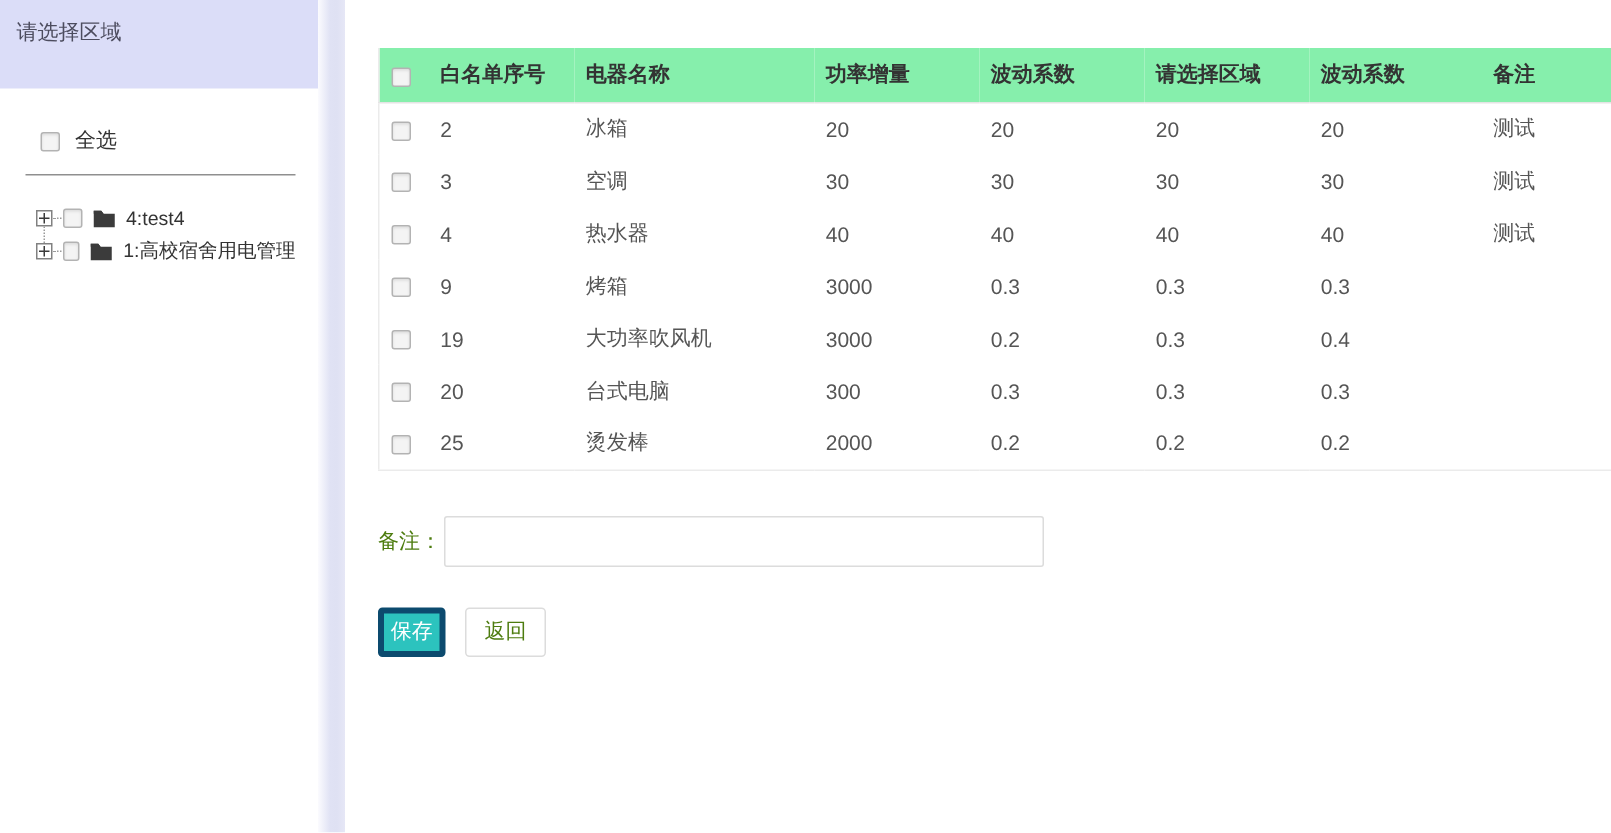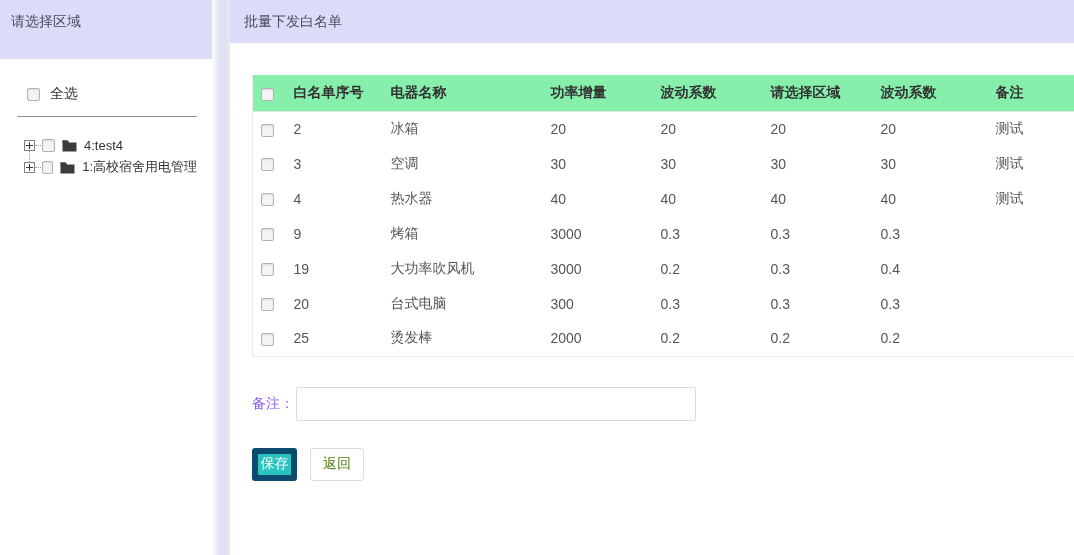--- a/index.html
+++ b/index.html
@@ -83,34 +83,34 @@
     -webkit-appearance: none; appearance: none;
     width: 13px; height: 13px;
     border: 1px solid #b3b3b3; background: #f4f4f4;
     border-radius: 2px;
     box-shadow: inset 0 1px 2px rgba(0,0,0,0.10);
     cursor: pointer; vertical-align: middle; display: inline-block;
   }
 
   
   .remark-row { display: flex; align-items: center; margin-top: 30px; }
-  .remark-label { color: #8b5cf6; font-size: 14px; flex-shrink: 0; }
+  .remark-label { color: #4d7c0f; font-size: 14px; flex-shrink: 0; }
   .remark-input {
     margin-left: 2px;
     width: 400px; height: 34px;
     border: 1px solid #dcdcdc; border-radius: 2px;
     background: #fff; outline: none;
     font-size: 14px; color: #555; padding: 0 8px;
     font-family: "Liberation Sans", "DejaVu Sans", sans-serif;
   }
   .button-row { margin-top: 27px; display: flex; align-items: center; }
   .btn-save {
     min-width: 45px; height: 33px; padding: 0 2px;
     background: #2cc3be; color: #fff;
-    border: 6px solid #0c4a6e; border-radius: 3px;
+    border: 4px solid #0c4a6e; border-radius: 3px;
     font-size: 14px; cursor: pointer;
     font-family: "Liberation Sans", "DejaVu Sans", sans-serif;
   }
   .btn-back {
     margin-left: 13px;
     min-width: 50px; height: 33px; padding: 0 12px;
     background: #fff; color: #4d7c0f;
     border: 1px solid #dcdcdc; border-radius: 3px;
     font-size: 14px; cursor: pointer;
     font-family: "Liberation Sans", "DejaVu Sans", sans-serif;
@@ -154,21 +154,20 @@
           </span>
           <span class="tree-label">1:高校宿舍用电管理</span>
         </div>
       </div>
     </div>
   </aside>
 
   <div class="gap"></div>
 
   <section class="main">
-    <div class="main-header">批量下发白名单</div>
     <div class="main-content">
 
       <table class="wl-table">
         <colgroup>
           <col style="width:33px">
             <col style="width:97px">
             <col style="width:160px">
           <col style="width:110px">
             <col style="width:110px">
             <col style="width:110px">

